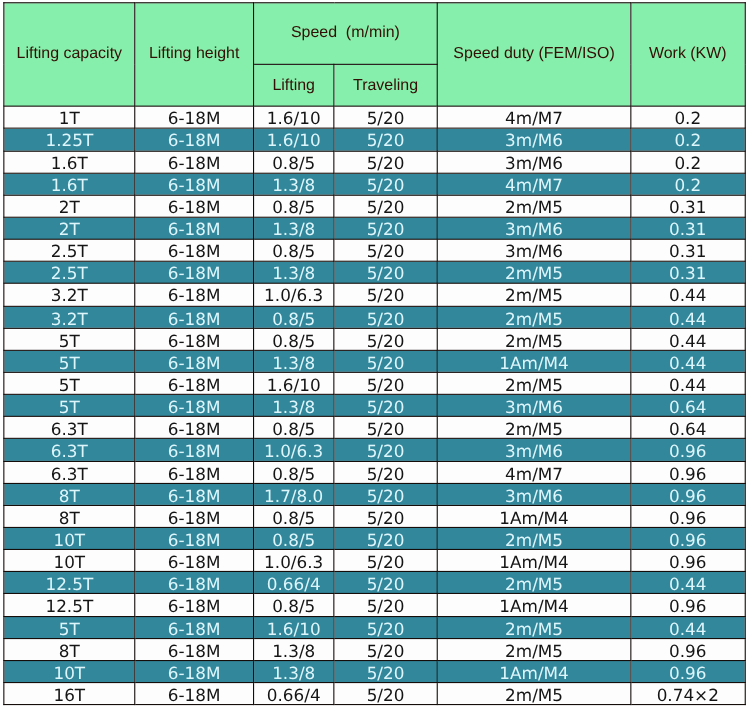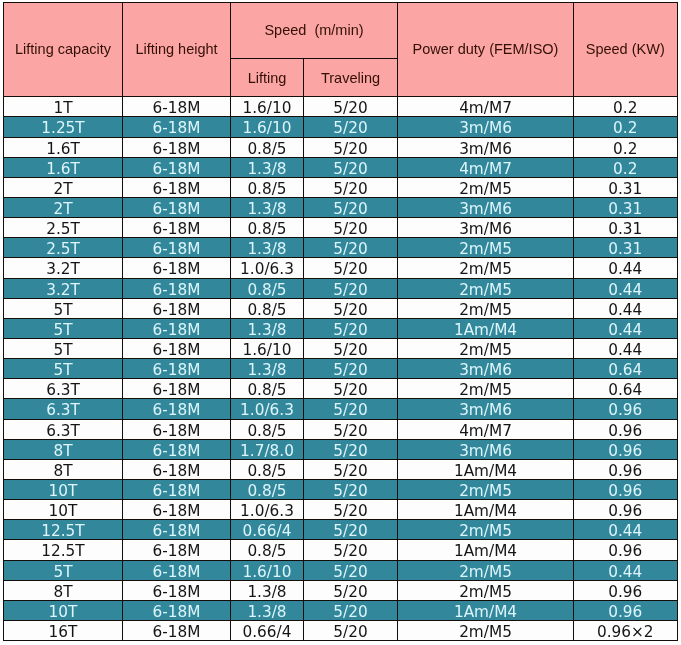--- a/index.html
+++ b/index.html
@@ -24,21 +24,21 @@
   #spec-table td, #spec-table th {
     border: 1px solid #150d0a;
     padding: 0;
     text-align: center;
     vertical-align: middle;
     line-height: 1;
     overflow: hidden;
     white-space: pre;
   }
   thead th {
-    background: #fca5a5;
+    background: #86efac;
     color: #331005;
     font-family: "Liberation Sans", sans-serif;
     font-weight: normal;
     font-size: 14.5px;
   }
   thead tr.r1 th { height: 56.3px; }
   thead tr.r2 th { height: 38px; }
   tbody tr { height: 20.15px; }
   #spec-table tbody td {
     font-size: 15.3px;
@@ -66,22 +66,22 @@
     <col class="c3">
     <col class="c4">
     <col class="c5">
     <col class="c6">
   </colgroup>
   <thead>
     <tr class="r1">
       <th rowspan="2">Lifting capacity</th>
       <th rowspan="2">Lifting height</th>
       <th colspan="2">Speed  (m/min)</th>
-      <th rowspan="2">Power duty (FEM/ISO)</th>
-      <th rowspan="2">Speed (KW)</th>
+      <th rowspan="2">Speed duty (FEM/ISO)</th>
+      <th rowspan="2">Work (KW)</th>
     </tr>
     <tr class="r2">
       <th>Lifting</th>
       <th>Traveling</th>
     </tr>
   </thead>
   <tbody id="table-body">
       <tr class="light">
         <td>1T</td>
         <td>6-18M</td>
@@ -289,16 +289,16 @@
         <td>5/20</td>
         <td>1Am/M4</td>
         <td>0.96</td>
       </tr>
       <tr class="light">
         <td>16T</td>
         <td>6-18M</td>
         <td>0.66/4</td>
         <td>5/20</td>
         <td>2m/M5</td>
-        <td>0.96×2</td>
+        <td>0.74×2</td>
       </tr>
     </tbody>
 </table>
 
 </body></html>

